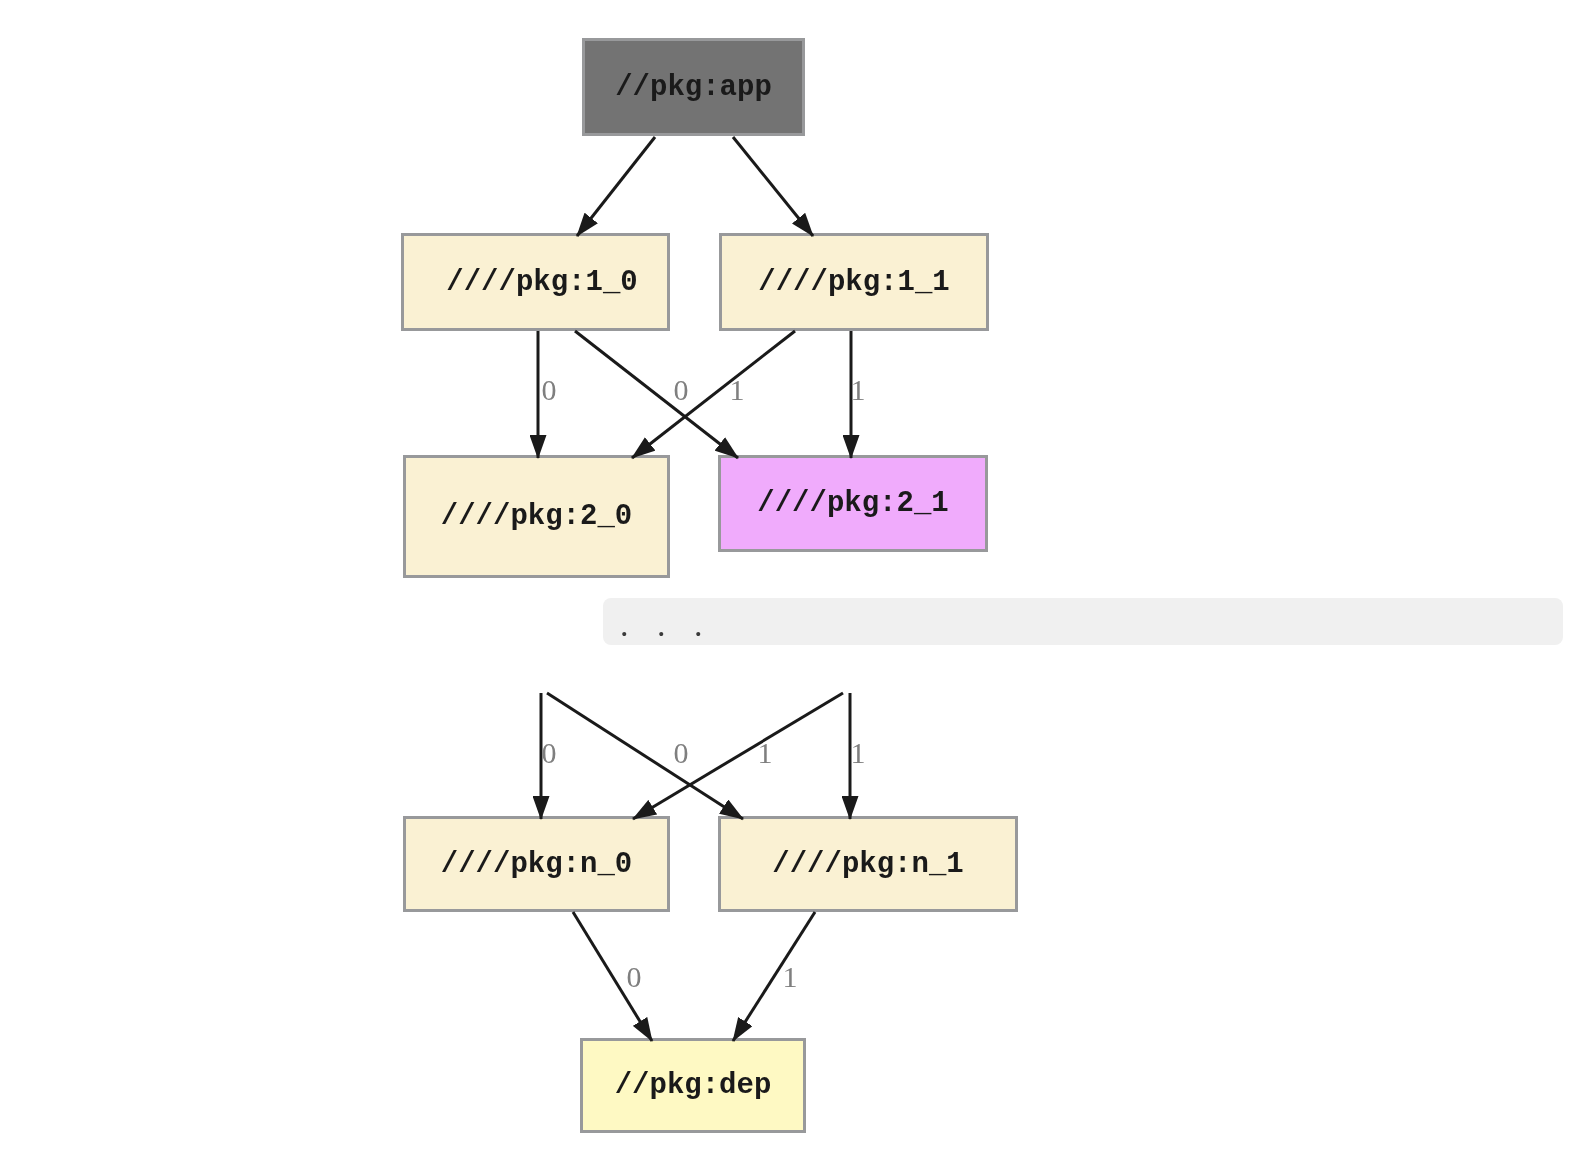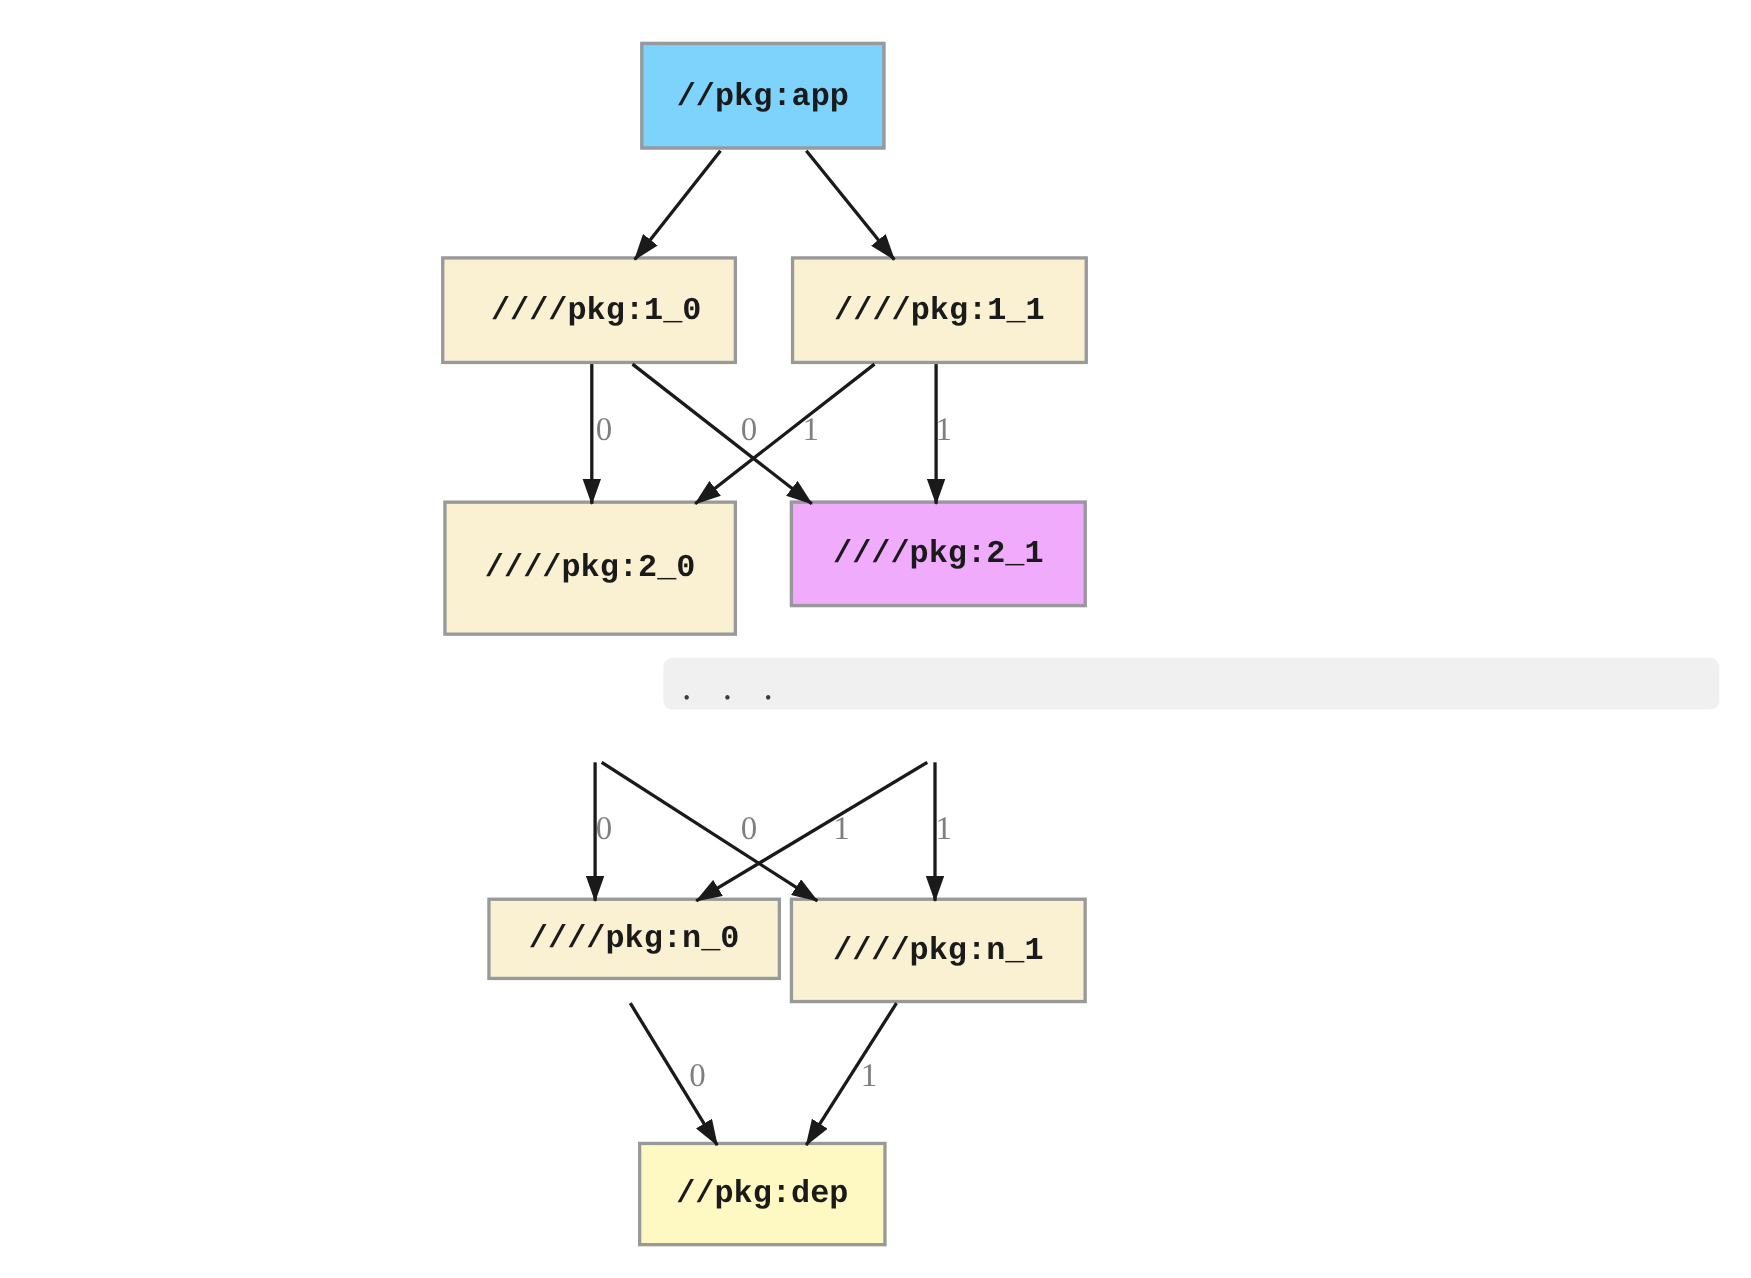--- a/index.html
+++ b/index.html
@@ -68,39 +68,39 @@
 </head>
 <body>
 
 <div id="canvas" style="background: rgb(255, 255, 255);">
 
   <div class="band" id="band" style="left: 603px; top: 598px; width: 960px; height: 47px; background: rgb(240, 240, 240);">
     <span class="dots" style="color: rgb(59, 59, 59);">. . .</span>
   </div>
 
   <div id="node-layer">
-      <div class="node" style="left: 582px; top: 38px; width: 223px; height: 98px; background: #7dd3fc; border-color: rgb(152, 153, 155);">
+      <div class="node" style="left: 582px; top: 38px; width: 223px; height: 98px; background: #737373; border-color: rgb(152, 153, 155);">
         <span style="color: rgb(26, 26, 26);">//pkg:app</span>
       </div>
       <div class="node" style="left: 401px; top: 233px; width: 269px; height: 98px; background: rgb(250, 241, 211); border-color: rgb(152, 153, 155); padding-left: 13px;">
         <span style="color: rgb(26, 26, 26);">////pkg:1_0</span>
       </div>
       <div class="node" style="left: 719px; top: 233px; width: 270px; height: 98px; background: rgb(250, 241, 211); border-color: rgb(152, 153, 155);">
         <span style="color: rgb(26, 26, 26);">////pkg:1_1</span>
       </div>
       <div class="node" style="left: 403px; top: 455px; width: 267px; height: 123px; background: rgb(250, 241, 211); border-color: rgb(152, 153, 155);">
         <span style="color: rgb(26, 26, 26);">////pkg:2_0</span>
       </div>
       <div class="node" style="left: 718px; top: 455px; width: 270px; height: 97px; background: #f0abfc; border-color: rgb(152, 153, 155);">
         <span style="color: rgb(26, 26, 26);">////pkg:2_1</span>
       </div>
-      <div class="node" style="left: 403px; top: 816px; width: 267px; height: 75px; background: rgb(250, 241, 211); border-color: rgb(152, 153, 155); margin-left: 40px;">
+      <div class="node" style="left: 403px; top: 816px; width: 267px; height: 96px; background: rgb(250, 241, 211); border-color: rgb(152, 153, 155);">
         <span style="color: rgb(26, 26, 26);">////pkg:n_0</span>
       </div>
-      <div class="node" style="left: 718px; top: 816px; width: 270px; height: 96px; background: rgb(250, 241, 211); border-color: rgb(152, 153, 155);">
+      <div class="node" style="left: 718px; top: 816px; width: 300px; height: 96px; background: rgb(250, 241, 211); border-color: rgb(152, 153, 155);">
         <span style="color: rgb(26, 26, 26);">////pkg:n_1</span>
       </div>
       <div class="node" style="left: 580px; top: 1038px; width: 226px; height: 95px; background: #fef9c3; border-color: rgb(152, 153, 155);">
         <span style="color: rgb(26, 26, 26);">//pkg:dep</span>
       </div>
     </div>
 
   <svg id="edge-svg" width="1592" height="1162" viewBox="0 0 1592 1162">
     <defs>
       <marker id="arrowhead" viewBox="0 0 24 17" markerWidth="24" markerHeight="17" refX="23" refY="8.5" orient="auto" markerUnits="userSpaceOnUse">

